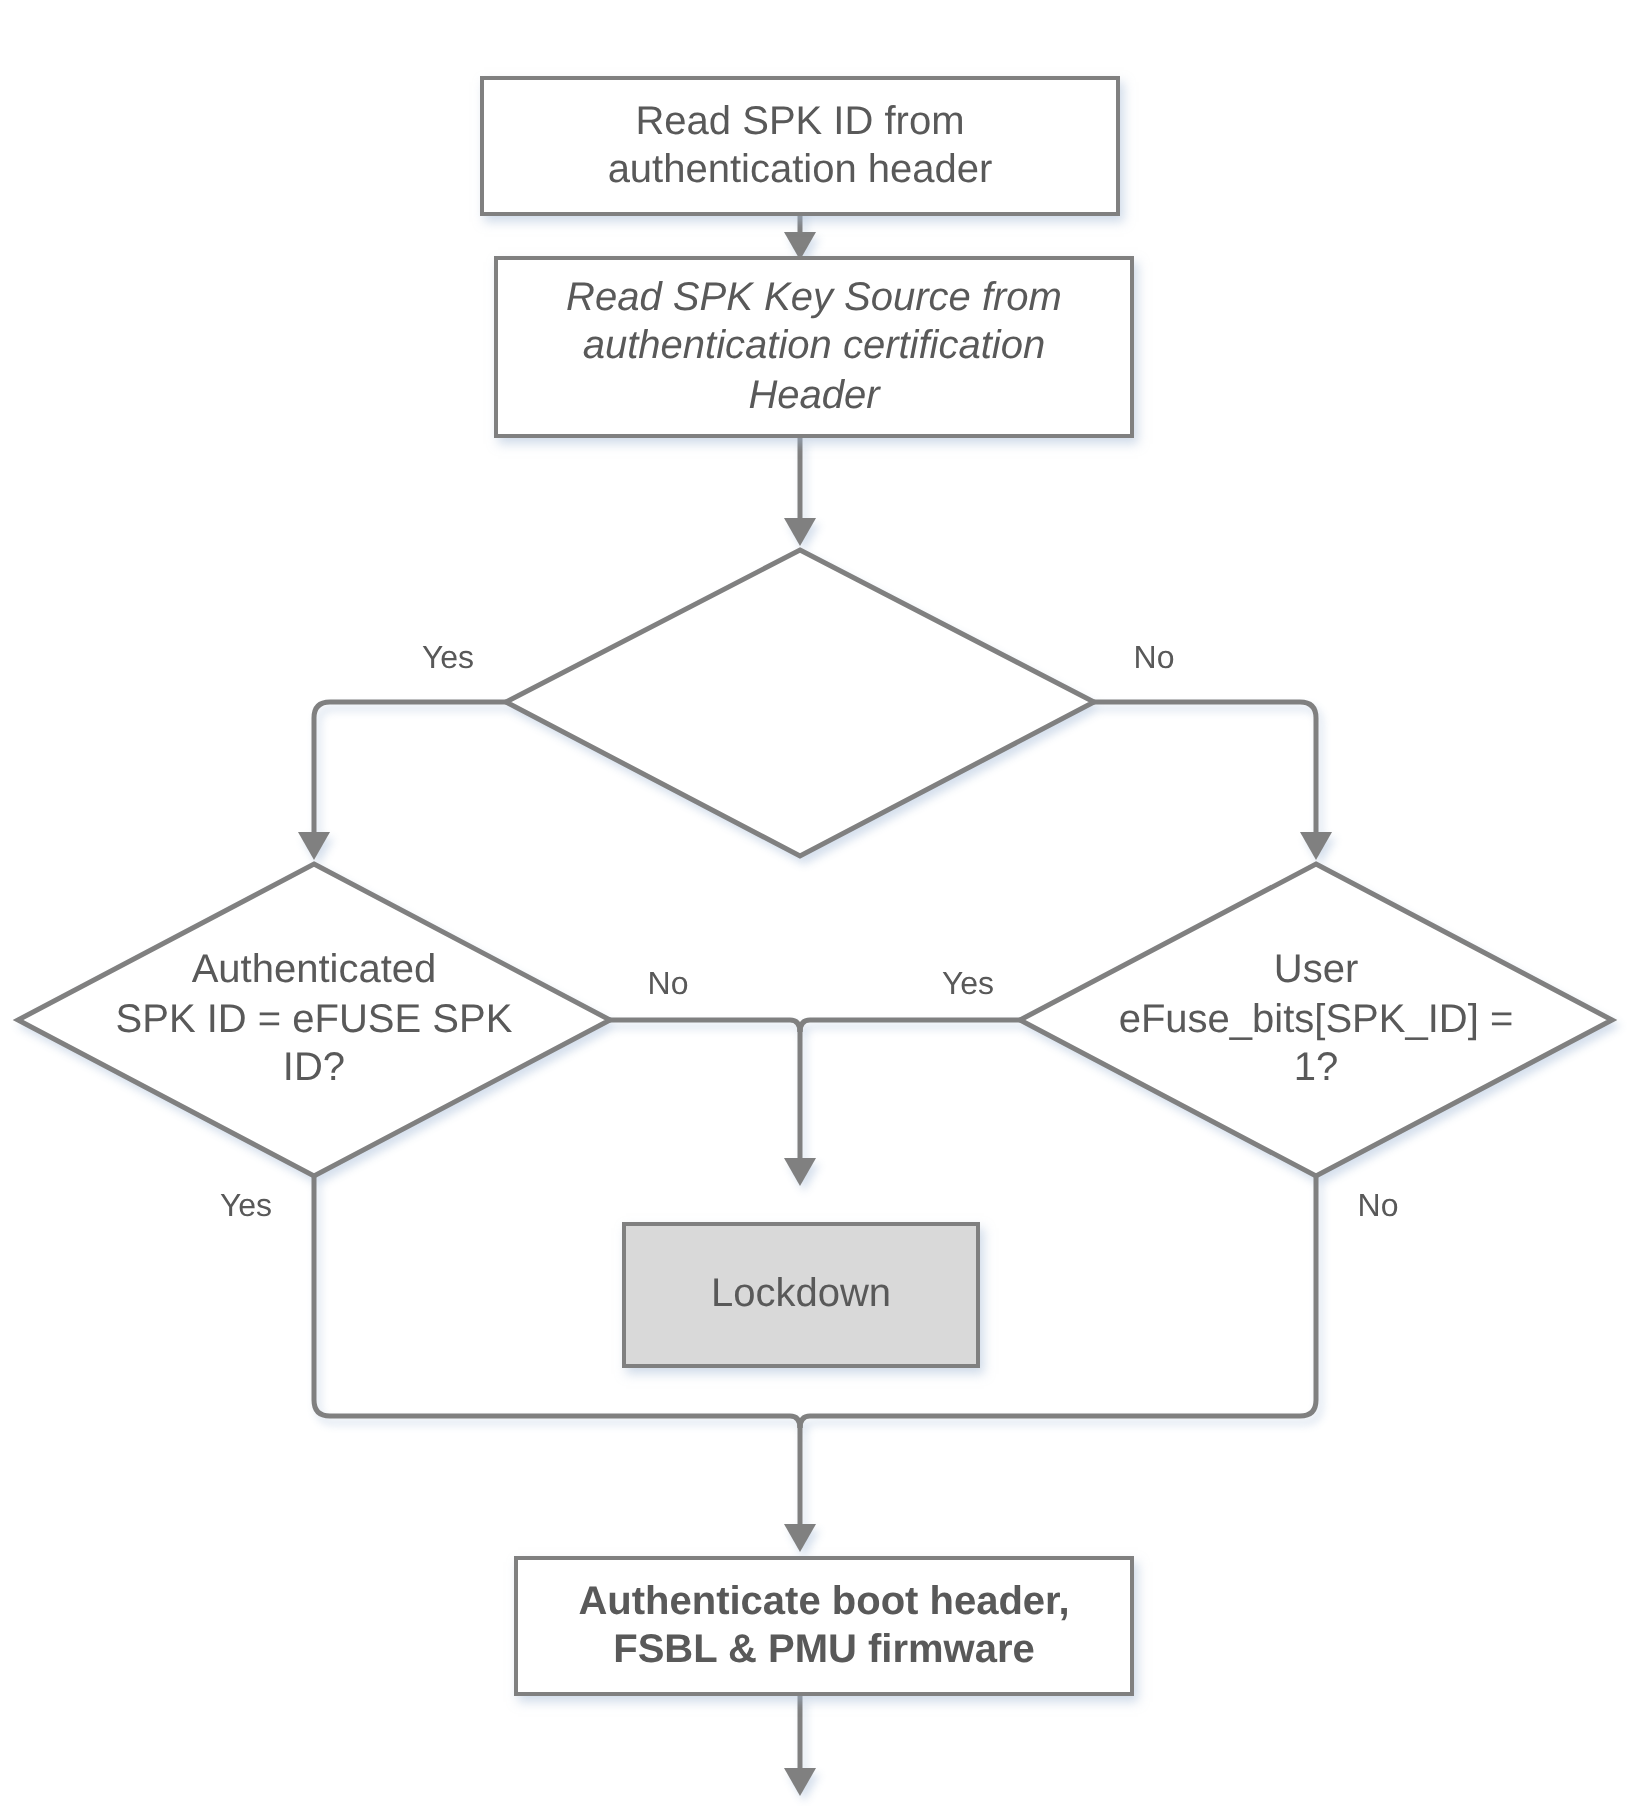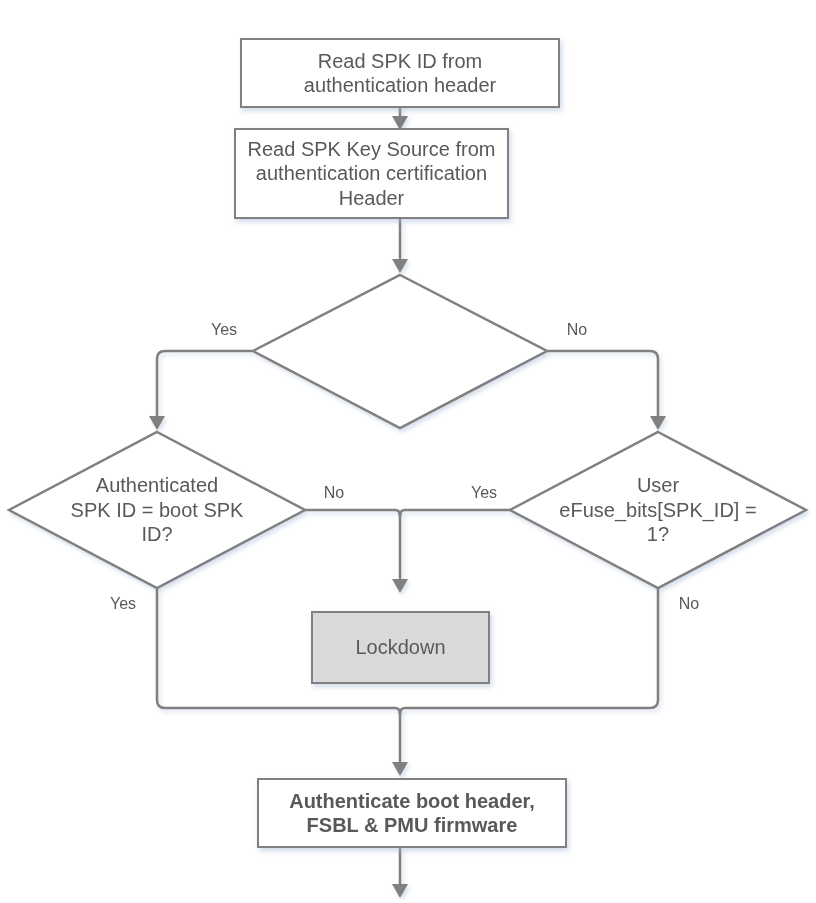--- a/index.html
+++ b/index.html
@@ -96,37 +96,37 @@
     <polygon class="diamond" points="400,275 547,351 400,428 253,351"></polygon>
     <polygon class="diamond" points="157,432 305,510 157,588 9,510"></polygon>
     <polygon class="diamond" points="658,432 806,510 658,588 510,510"></polygon>
   </svg>
 
   <div class="box" style="left:240px;top:5px;width:320px;height:70px;margin-top:33px;">
     <span>Read SPK ID from
 authentication header</span>
   </div>
 
-  <div class="box" style="left:234px;top:128px;width:275px;height:91px;">
+  <div class="box" style="left:247px;top:128px;width:320px;height:91px;font-style:italic;">
     <span>Read SPK Key Source from
 authentication certification
 Header</span>
   </div>
 
   <div class="box gray" style="left:311px;top:595px;width:179px;height:73px;margin-top:16px;">
     <span>Lockdown</span>
   </div>
 
   <div class="box" style="left:257px;top:778px;width:310px;height:70px;font-weight:bold;">
     <span>Authenticate boot header,
 FSBL &amp; PMU firmware</span>
   </div>
 
   <div class="dtext" style="left:9px;top:432px;width:296px;height:156px;">Authenticated
-SPK ID = boot SPK
+SPK ID = eFUSE SPK
 ID?</div>
   <div class="dtext" style="left:510px;top:432px;width:296px;height:156px;">User
 eFuse_bits[SPK_ID] =
 1?</div>
 
   <div class="lbl" style="left:224px;top:330px;">Yes</div>
   <div class="lbl" style="left:577px;top:330px;">No</div>
   <div class="lbl" style="left:334px;top:493px;">No</div>
   <div class="lbl" style="left:484px;top:493px;">Yes</div>
   <div class="lbl" style="left:123px;top:604px;">Yes</div>

